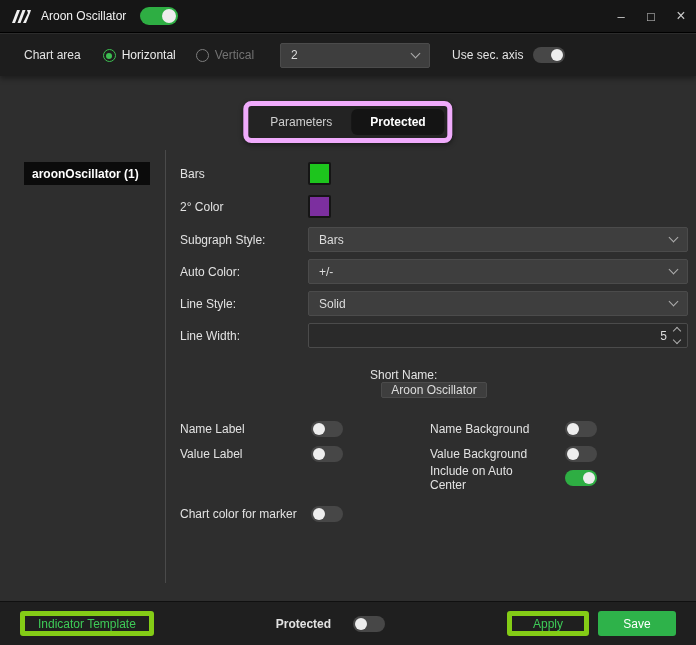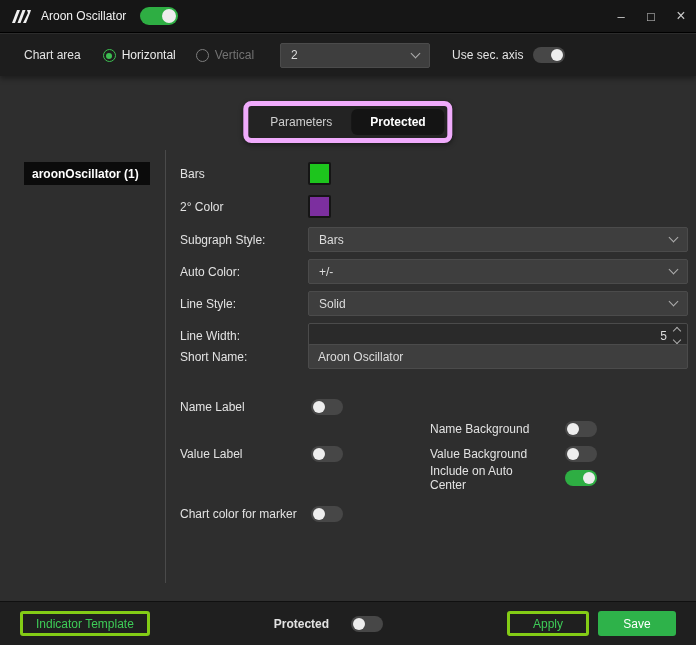--- a/index.html
+++ b/index.html
@@ -79,21 +79,21 @@
   .swatch { width:23px; height:23px; border:2px solid #151515; border-radius:2px; cursor:pointer; }
 
   
   .orow { position:absolute; height:18px; display:flex; align-items:center; justify-content:space-between; }
   .orow .olabel { color:#e2e2e2; }
 
   
   .footer { position:absolute; bottom:0; left:0; width:100%; height:44px; background:#1f1f1f;
             border-top:1px solid #101010; display:flex; align-items:center; padding:0 20px; }
   .btn { height:25px; padding:0 13px; display:flex; align-items:center; justify-content:center;
-         border:3px solid #84cc16; border-radius:3px; color:#3ecb57; background:transparent;
+         border:5px solid #84cc16; border-radius:3px; color:#3ecb57; background:transparent;
          cursor:pointer; white-space:nowrap; }
   .btn.apply { min-width:82px; margin-right:9px; }
   .btn.primary { min-width:78px; background:#2eb24a; border-color:#2eb24a; color:#ffffff; }
   .prot-group { display:flex; align-items:center; gap:22px;font-weight:bold; }
 </style>
 </head>
 <body>
 
 <div class="window">
 
@@ -187,28 +187,28 @@
     <span class="flabel">Line Width:</span>
     <span class="numinput fctrl">
       <span>5</span>
       <span class="spinner">
         <span class="spin-up"></span>
         <span class="spin-down"></span>
       </span>
     </span>
   </div>
 
-  <div class="frow" style="top:344px;">
+  <div class="frow" style="top:368px;flex-direction:column;">
     <span class="flabel">Short Name:</span>
     <span class="textinput fctrl">
       <span>Aroon Oscillator</span>
     </span>
   </div>
 
-  <div class="orow" style="top:398px; left:180px; width:163px;">
+  <div class="orow" style="top:420px; left:180px; width:163px;">
     <span class="olabel">Name Label</span>
     <span class="toggle">
         <span class="knob"></span>
       </span>
   </div>
   <div class="orow" style="top:420px; left:430px; width:167px;">
     <span class="olabel">Name Background</span>
     <span class="toggle">
         <span class="knob"></span>
       </span>

